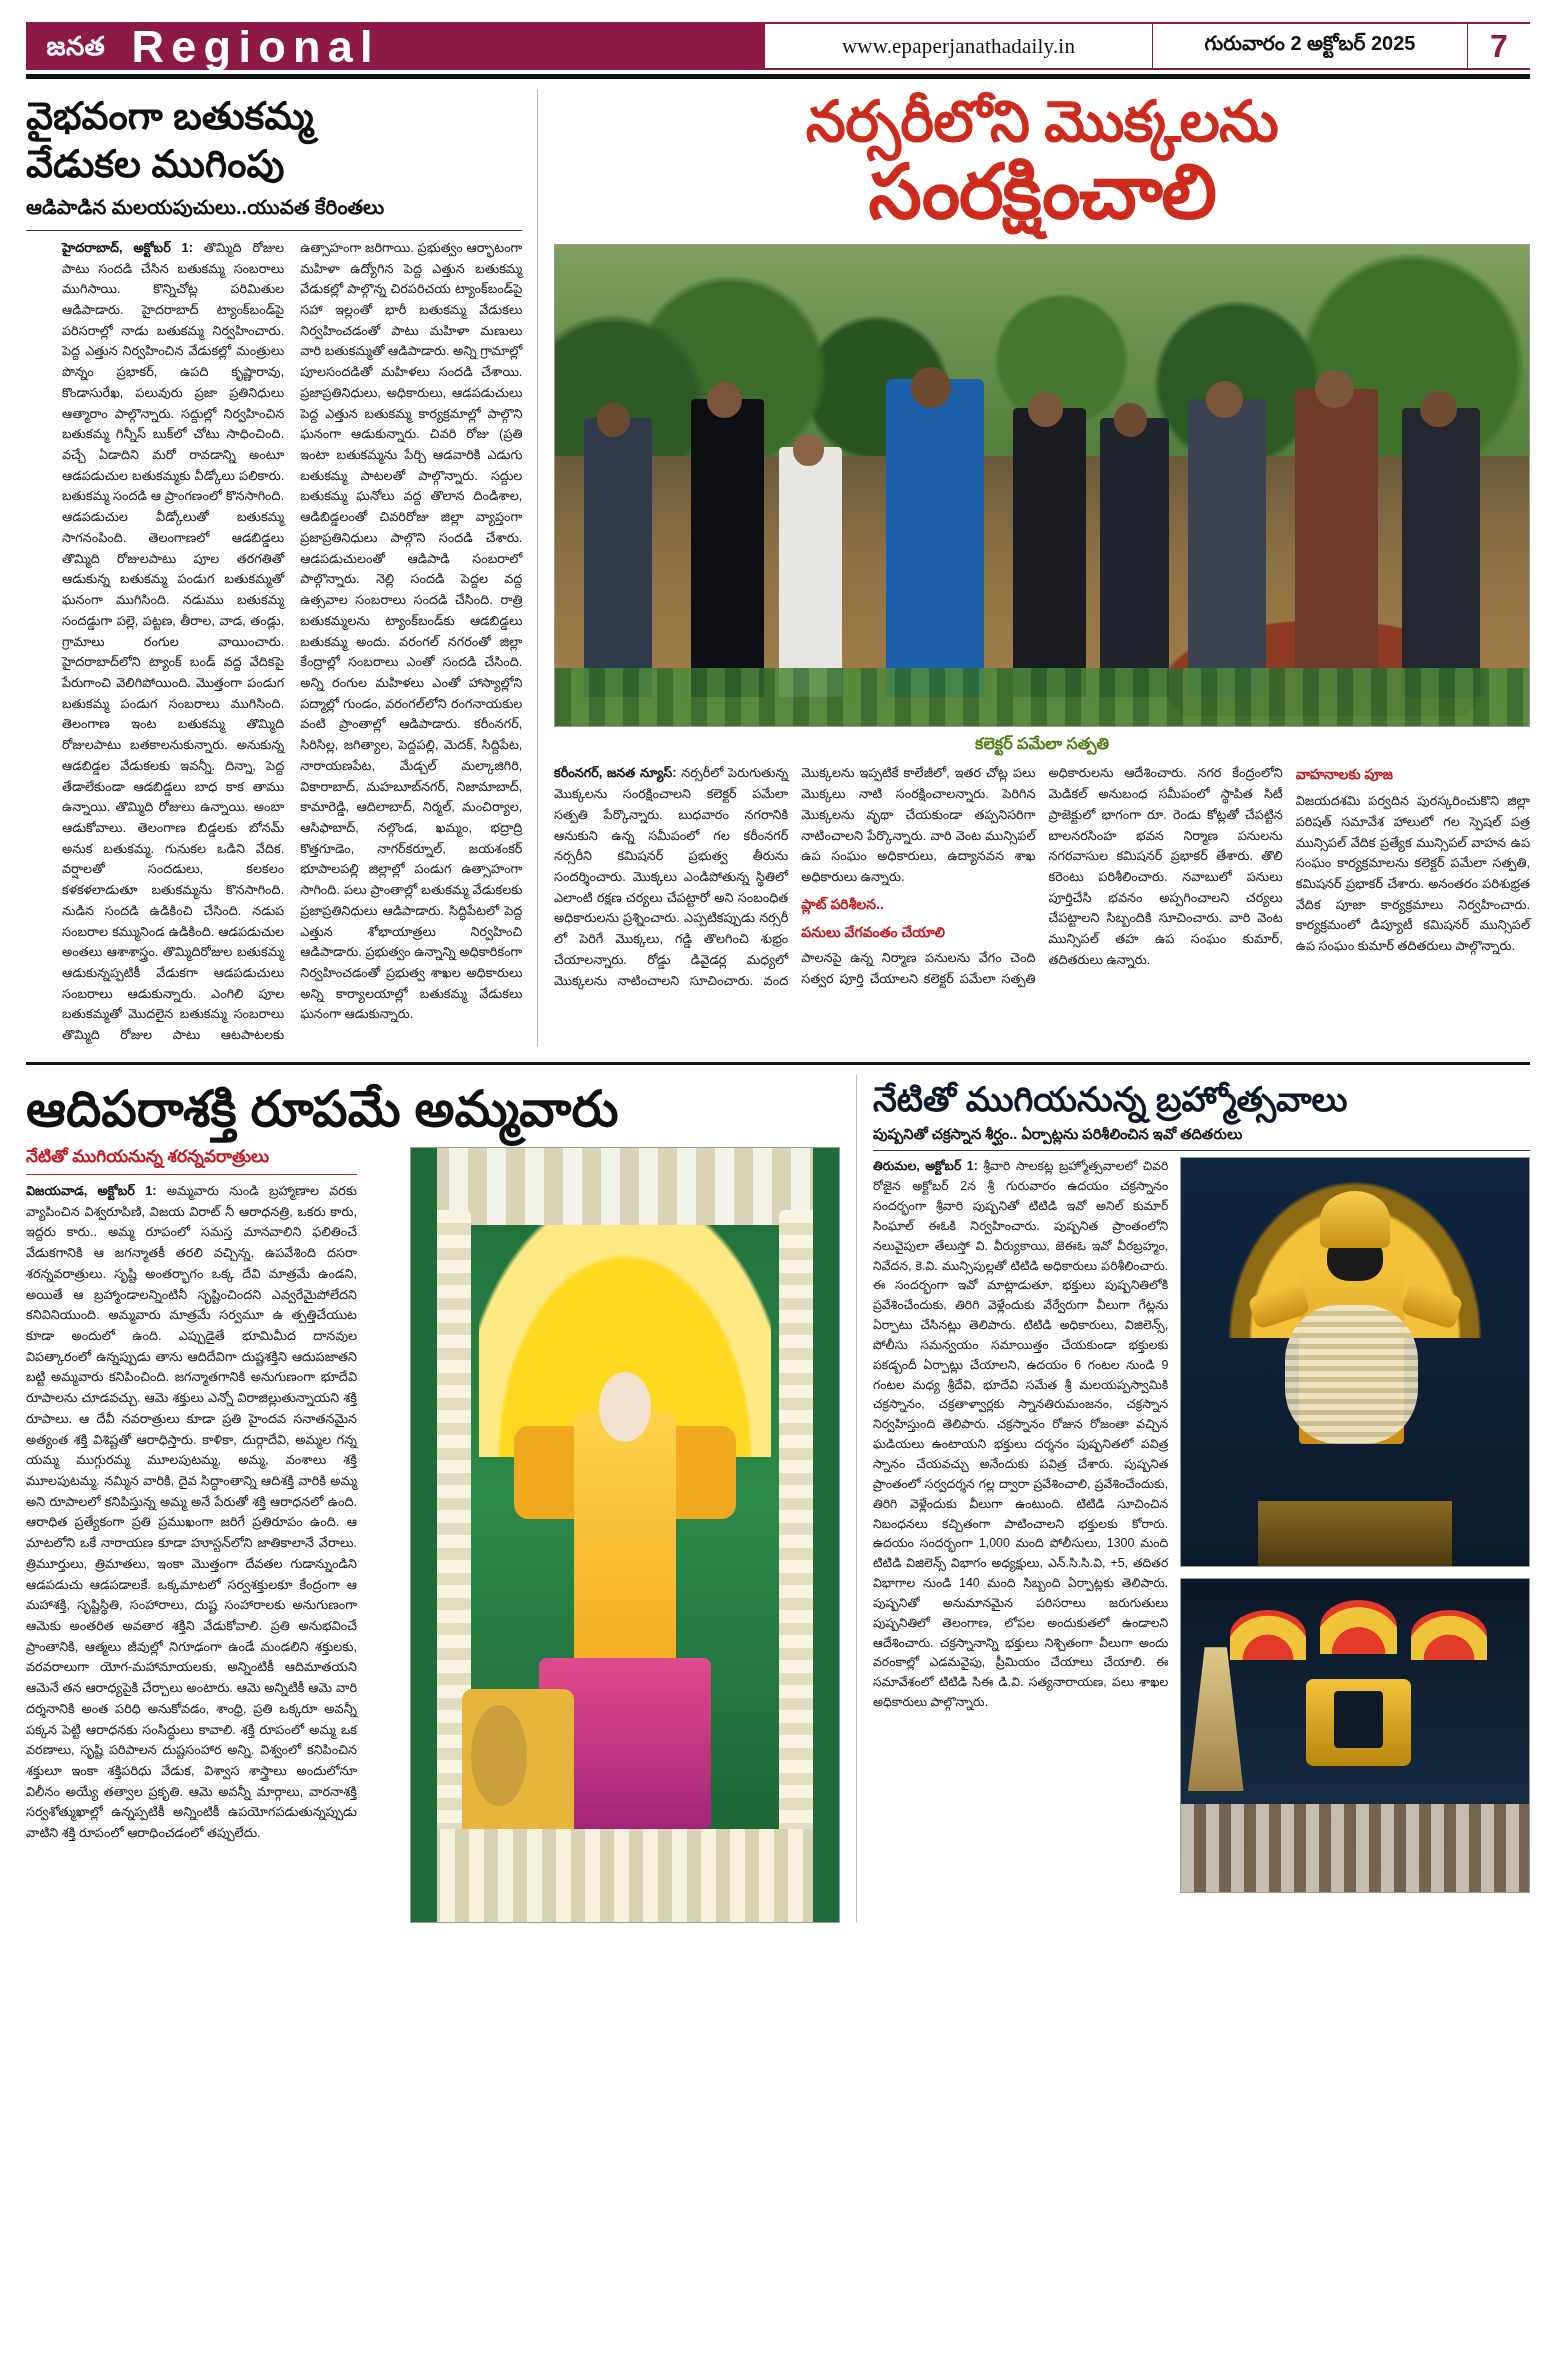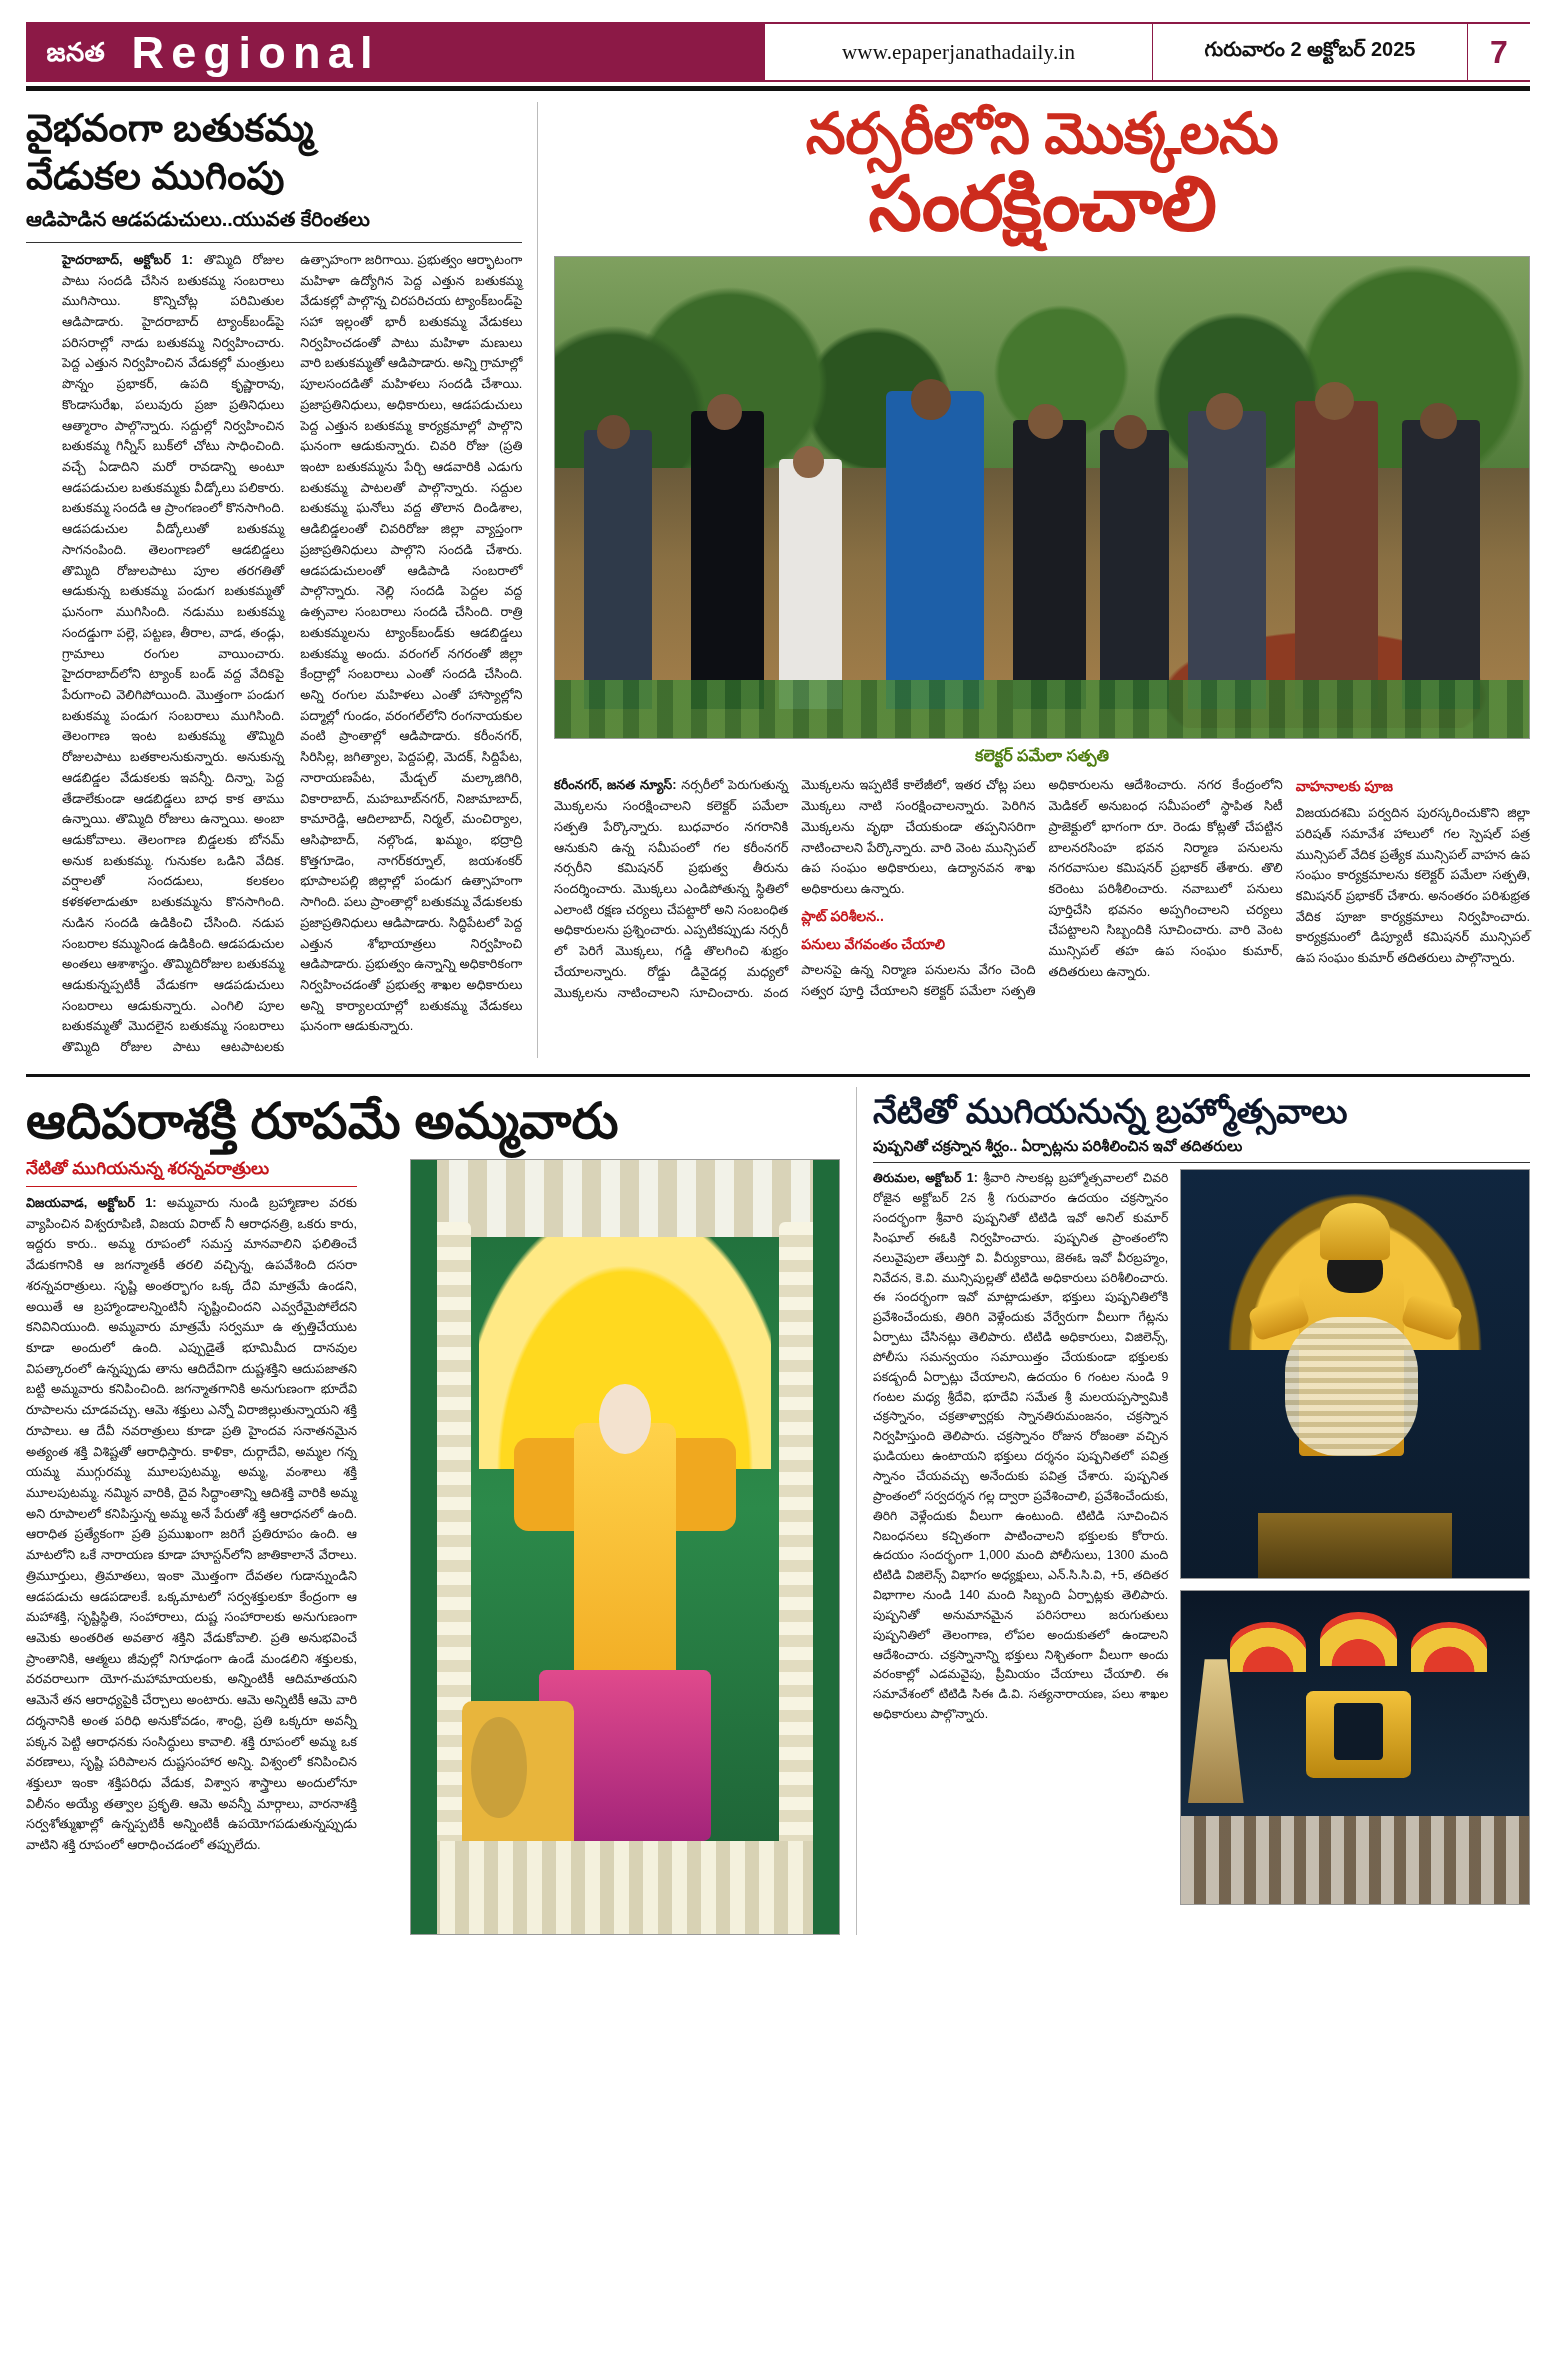--- a/index.html
+++ b/index.html
@@ -13,21 +13,21 @@
   .page {
     position:relative;
     width:1556px; height:2377px;
     padding:22px 26px;
     background:#fff;
   }
 
   
   .masthead {
     position:relative;
-    height:60px;
+    height:48px;
     display:flex; align-items:stretch;
     border:0;
   }
   .mast-left {
     width:739px;
     background:#8c1946;
     display:flex; align-items:center;
     padding-left:20.5px;
     position:relative;
   }
@@ -228,21 +228,21 @@
     </div>
     <div class="mast-page">7</div>
   </div>
   <div class="rule-thick"></div>
 
   <div class="top-section">
 
     <div class="col-left">
       <div class="hl-left" style="white-space:pre-line;">వైభవంగా బతుకమ్మ
 వేడుకల ముగింపు</div>
-      <div class="subhl-left">ఆడిపాడిన ఆడపడుచులు..యువత కేరింతలు</div>
+      <div class="subhl-left">ఆడిపాడిన మలయపుచులు..యువత కేరింతలు</div>
       <div class="body-text two-col">
         <p><span class="lead">హైదరాబాద్, అక్టోబర్ 1:</span>
            <span>తొమ్మిది రోజుల పాటు సందడి చేసిన బతుకమ్మ సంబరాలు ముగిసాయి. కొన్నిచోట్ల పరిమితుల ఆడిపాడారు. హైదరాబాద్ ట్యాంక్‌బండ్‌పై పరిసరాల్లో నాడు బతుకమ్మ నిర్వహించారు. పెద్ద ఎత్తున నిర్వహించిన వేడుకల్లో మంత్రులు పొన్నం ప్రభాకర్, ఉపది కృష్ణారావు, కొండాసురేఖ, పలువురు ప్రజా ప్రతినిధులు ఆత్మారాం పాల్గొన్నారు. సద్దుల్లో నిర్వహించిన బతుకమ్మ గిన్నీస్ బుక్‌లో చోటు సాధించింది. వచ్చే ఏడాదిని మరో రావడాన్ని అంటూ ఆడపడుచుల బతుకమ్మకు వీడ్కోలు పలికారు. బతుకమ్మ సందడి ఆ ప్రాంగణంలో కొనసాగింది. ఆడపడుచుల వీడ్కోలుతో బతుకమ్మ సాగనంపింది. తెలంగాణలో ఆడబిడ్డలు తొమ్మిది రోజులపాటు పూల తరగతితో ఆడుకున్న బతుకమ్మ పండుగ బతుకమ్మతో ఘనంగా ముగిసింది. నడుము బతుకమ్మ సందడ్డుగా పల్లె, పట్టణ, తీరాల, వాడ, తండ్లు, గ్రామాలు రంగుల వాయించారు. హైదరాబాద్‌లోని ట్యాంక్ బండ్ వద్ద వేదికపై పేరుగాంచి వెలిగిపోయింది. మొత్తంగా పండుగ బతుకమ్మ పండుగ సంబరాలు ముగిసింది. తెలంగాణ ఇంట బతుకమ్మ తొమ్మిది రోజులపాటు బతకాలనుకున్నారు. అనుకున్న ఆడబిడ్డల వేడుకలకు ఇవన్నీ. దిన్నా, పెద్ద తేడాలేకుండా ఆడబిడ్డలు బాధ కాక తాము ఉన్నాయి. తొమ్మిది రోజులు ఉన్నాయి. అంబా ఆడుకోవాలు. తెలంగాణ బిడ్డలకు బోనమ్‌ అనుక బతుకమ్మ. గునుకల ఒడిని వేదిక. వర్షాలతో సందడులు, కలకలం కళకళలాడుతూ బతుకమ్మను కొనసాగింది. నుడిన సందడి ఉడికించి చేసింది. నడుప సంబరాల కమ్మునిండ ఉడికింది. ఆడపడుచుల అంతలు ఆశాశాస్త్రం. తొమ్మిదిరోజుల బతుకమ్మ ఆడుకున్నప్పటికీ వేడుకగా ఆడపడుచులు సంబరాలు ఆడుకున్నారు. ఎంగిలి పూల బతుకమ్మతో మొదలైన బతుకమ్మ సంబరాలు తొమ్మిది రోజుల పాటు ఆటపాటలకు ఉత్సాహంగా జరిగాయి. ప్రభుత్వం ఆర్భాటంగా మహిళా ఉద్యోగిన పెద్ద ఎత్తున బతుకమ్మ వేడుకల్లో పాల్గొన్న చిరపరిచయ ట్యాంక్‌బండ్‌పై సహా ఇల్లంతో భారీ బతుకమ్మ వేడుకలు నిర్వహించడంతో పాటు మహిళా మణులు వారి బతుకమ్మతో ఆడిపాడారు. అన్ని గ్రామాల్లో పూలసందడితో మహిళలు సందడి చేశాయి. ప్రజాప్రతినిధులు, అధికారులు, ఆడపడుచులు పెద్ద ఎత్తున బతుకమ్మ కార్యక్రమాల్లో పాల్గొని ఘనంగా ఆడుకున్నారు. చివరి రోజు (ప్రతి ఇంటా బతుకమ్మను పేర్చి ఆడవారికి ఎడుగు బతుకమ్మ పాటలతో పాల్గొన్నారు. సద్దుల బతుకమ్మ ఘనోలు వద్ద తొలాన దిండిశాల, ఆడిబిడ్డలంతో చివరిరోజు జిల్లా వ్యాప్తంగా ప్రజాప్రతినిధులు పాల్గొని సందడి చేశారు. ఆడపడుచులంతో ఆడిపాడి సంబరాలో పాల్గొన్నారు. నెల్లి సందడి పెద్దల వద్ద ఉత్సవాల సంబరాలు సందడి చేసింది. రాత్రి బతుకమ్మలను ట్యాంక్‌బండ్‌కు ఆడబిడ్డలు బతుకమ్మ అందు. వరంగల్ నగరంతో జిల్లా కేంద్రాల్లో సంబరాలు ఎంతో సందడి చేసింది. అన్ని రంగుల మహిళలు ఎంతో హాస్యాల్లోని పద్మాల్లో గుండం, వరంగల్‌లోని రంగనాయకుల వంటి ప్రాంతాల్లో ఆడిపాడారు. కరీంనగర్, సిరిసిల్ల, జగిత్యాల, పెద్దపల్లి, మెదక్, సిద్దిపేట, నారాయణపేట, మేడ్చల్ మల్కాజిగిరి, వికారాబాద్, మహబూబ్‌నగర్, నిజామాబాద్, కామారెడ్డి, ఆదిలాబాద్, నిర్మల్, మంచిర్యాల, ఆసిఫాబాద్, నల్గొండ, ఖమ్మం, భద్రాద్రి కొత్తగూడెం, నాగర్‌కర్నూల్, జయశంకర్ భూపాలపల్లి జిల్లాల్లో పండుగ ఉత్సాహంగా సాగింది. పలు ప్రాంతాల్లో బతుకమ్మ వేడుకలకు ప్రజాప్రతినిధులు ఆడిపాడారు. సిద్ధిపేటలో పెద్ద ఎత్తున శోభాయాత్రలు నిర్వహించి ఆడిపాడారు. ప్రభుత్వం ఉన్నాన్ని అధికారికంగా నిర్వహించడంతో ప్రభుత్వ శాఖల అధికారులు అన్ని కార్యాలయాల్లో బతుకమ్మ వేడుకలు ఘనంగా ఆడుకున్నారు.</span></p>
       </div>
     </div>
 
     <div class="col-right">
       <div class="hl-right-1">నర్సరీలోని మొక్కలను</div>
       <div class="hl-right-2">సంరక్షించాలి</div>
 

